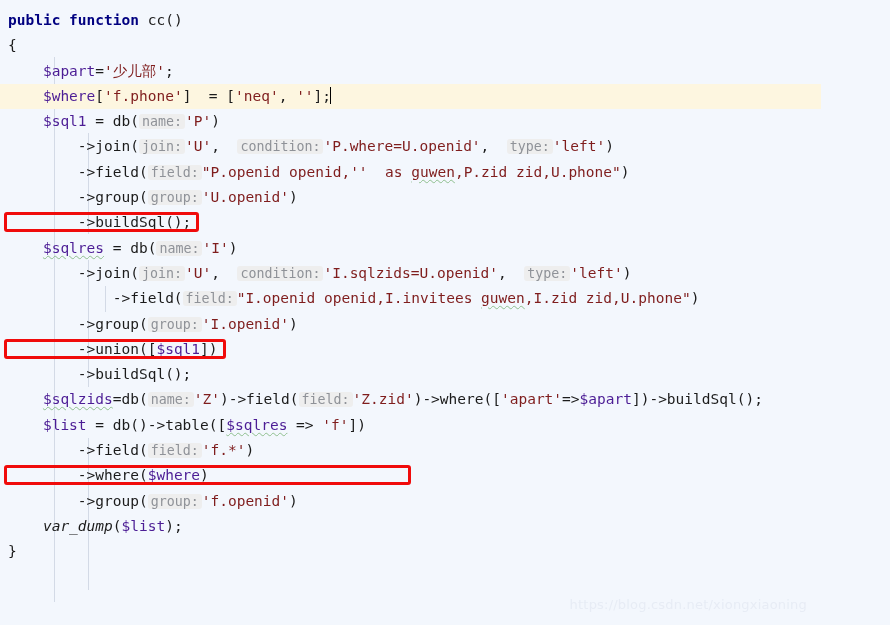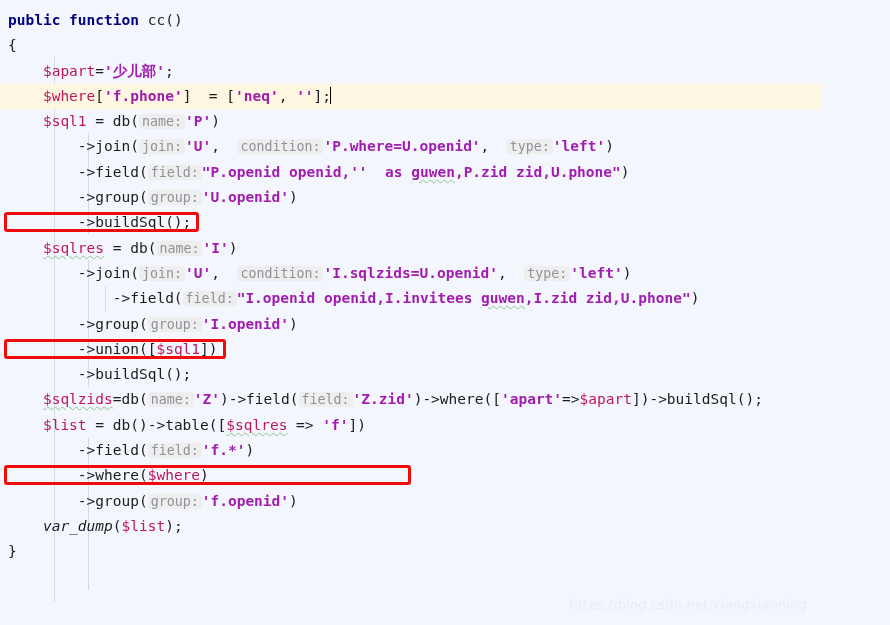--- a/index.html
+++ b/index.html
@@ -32,22 +32,22 @@
     position:relative;
     height:25.3px;
     white-space:pre;
     padding-left:8px;
     z-index:3;
   }
   .line.hl{background:#fdf6e0;}
   
   .kw{color:#000080;font-weight:bold;}
   .plain{color:#1b1b1b;}
-  .var{color:#be185d;text-align:right;}
-  .str{color:#a21caf;font-weight:bold;}
+  .var{color:#4c1d95;text-align:right;}
+  .str{color:#7f1d1d;font-weight:normal;}
   .fn-italic{color:#1b1b1b;font-style:italic;}
   .hint{
     color:#8f9298;
     background:#eeeeee;
     border-radius:3px;
     padding:0 3px;
     font-size:13.3px;
     margin-top:28px;
   }
   .typo{

